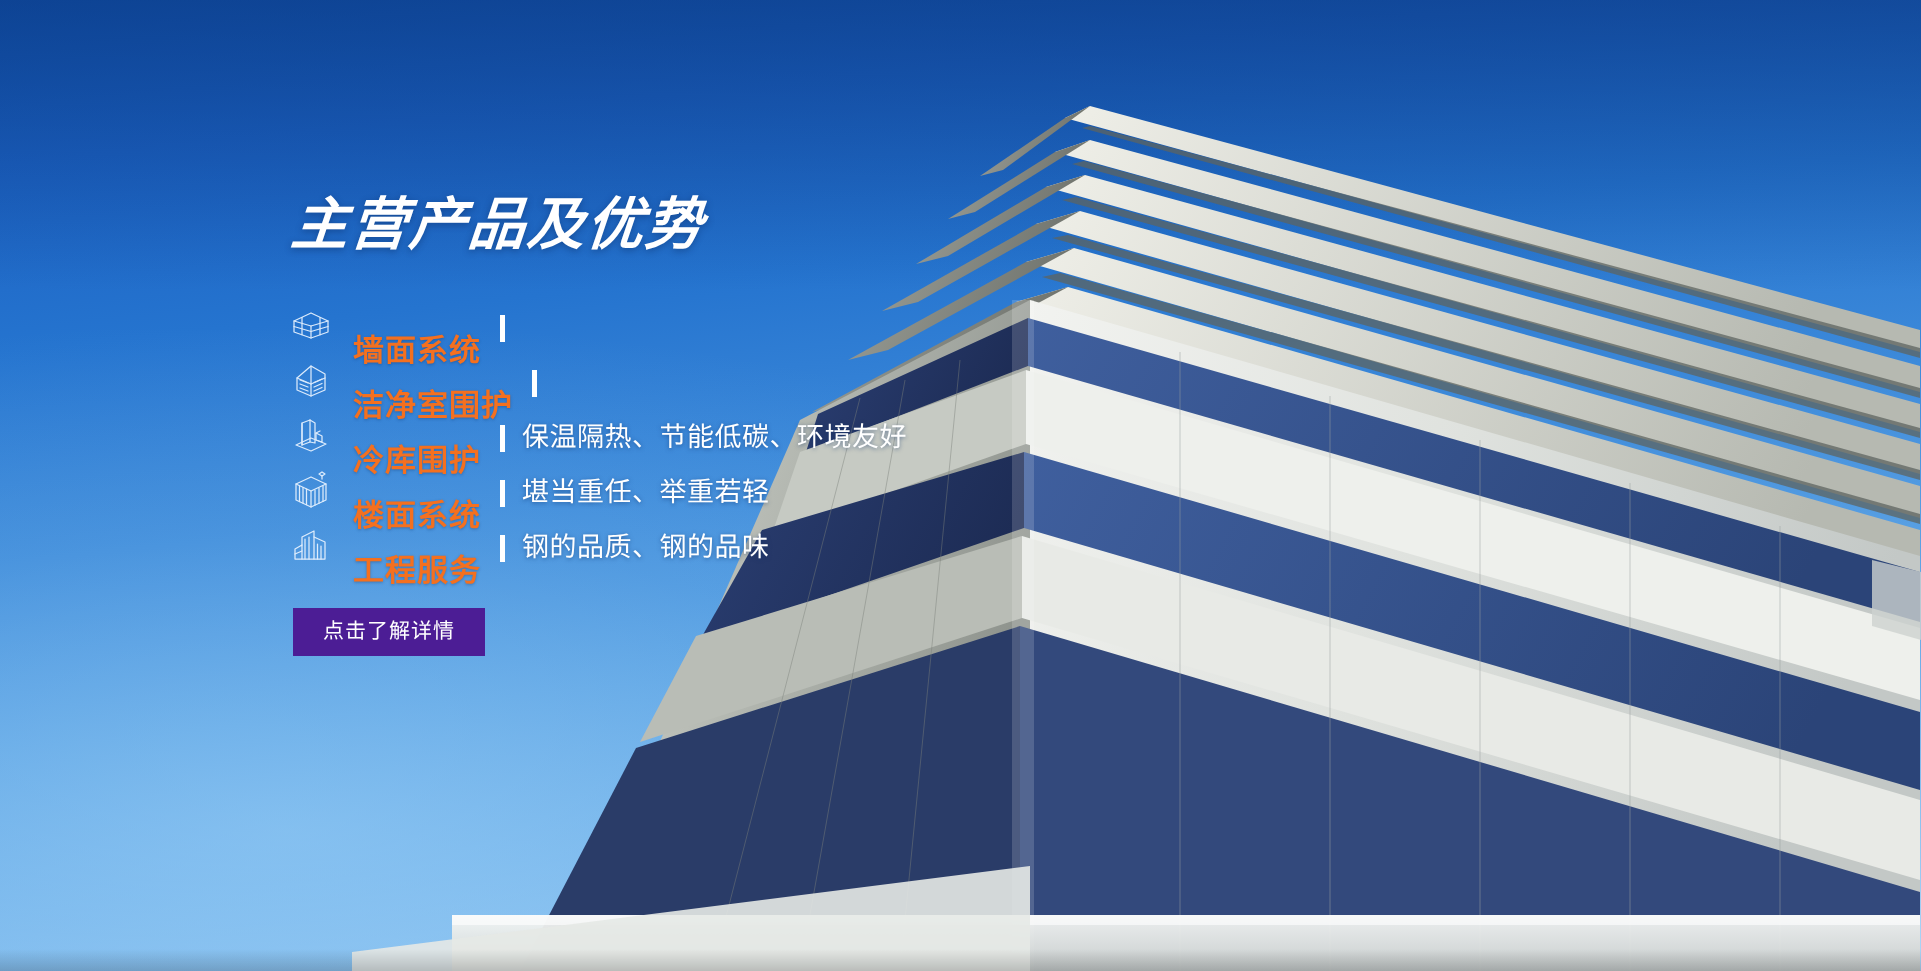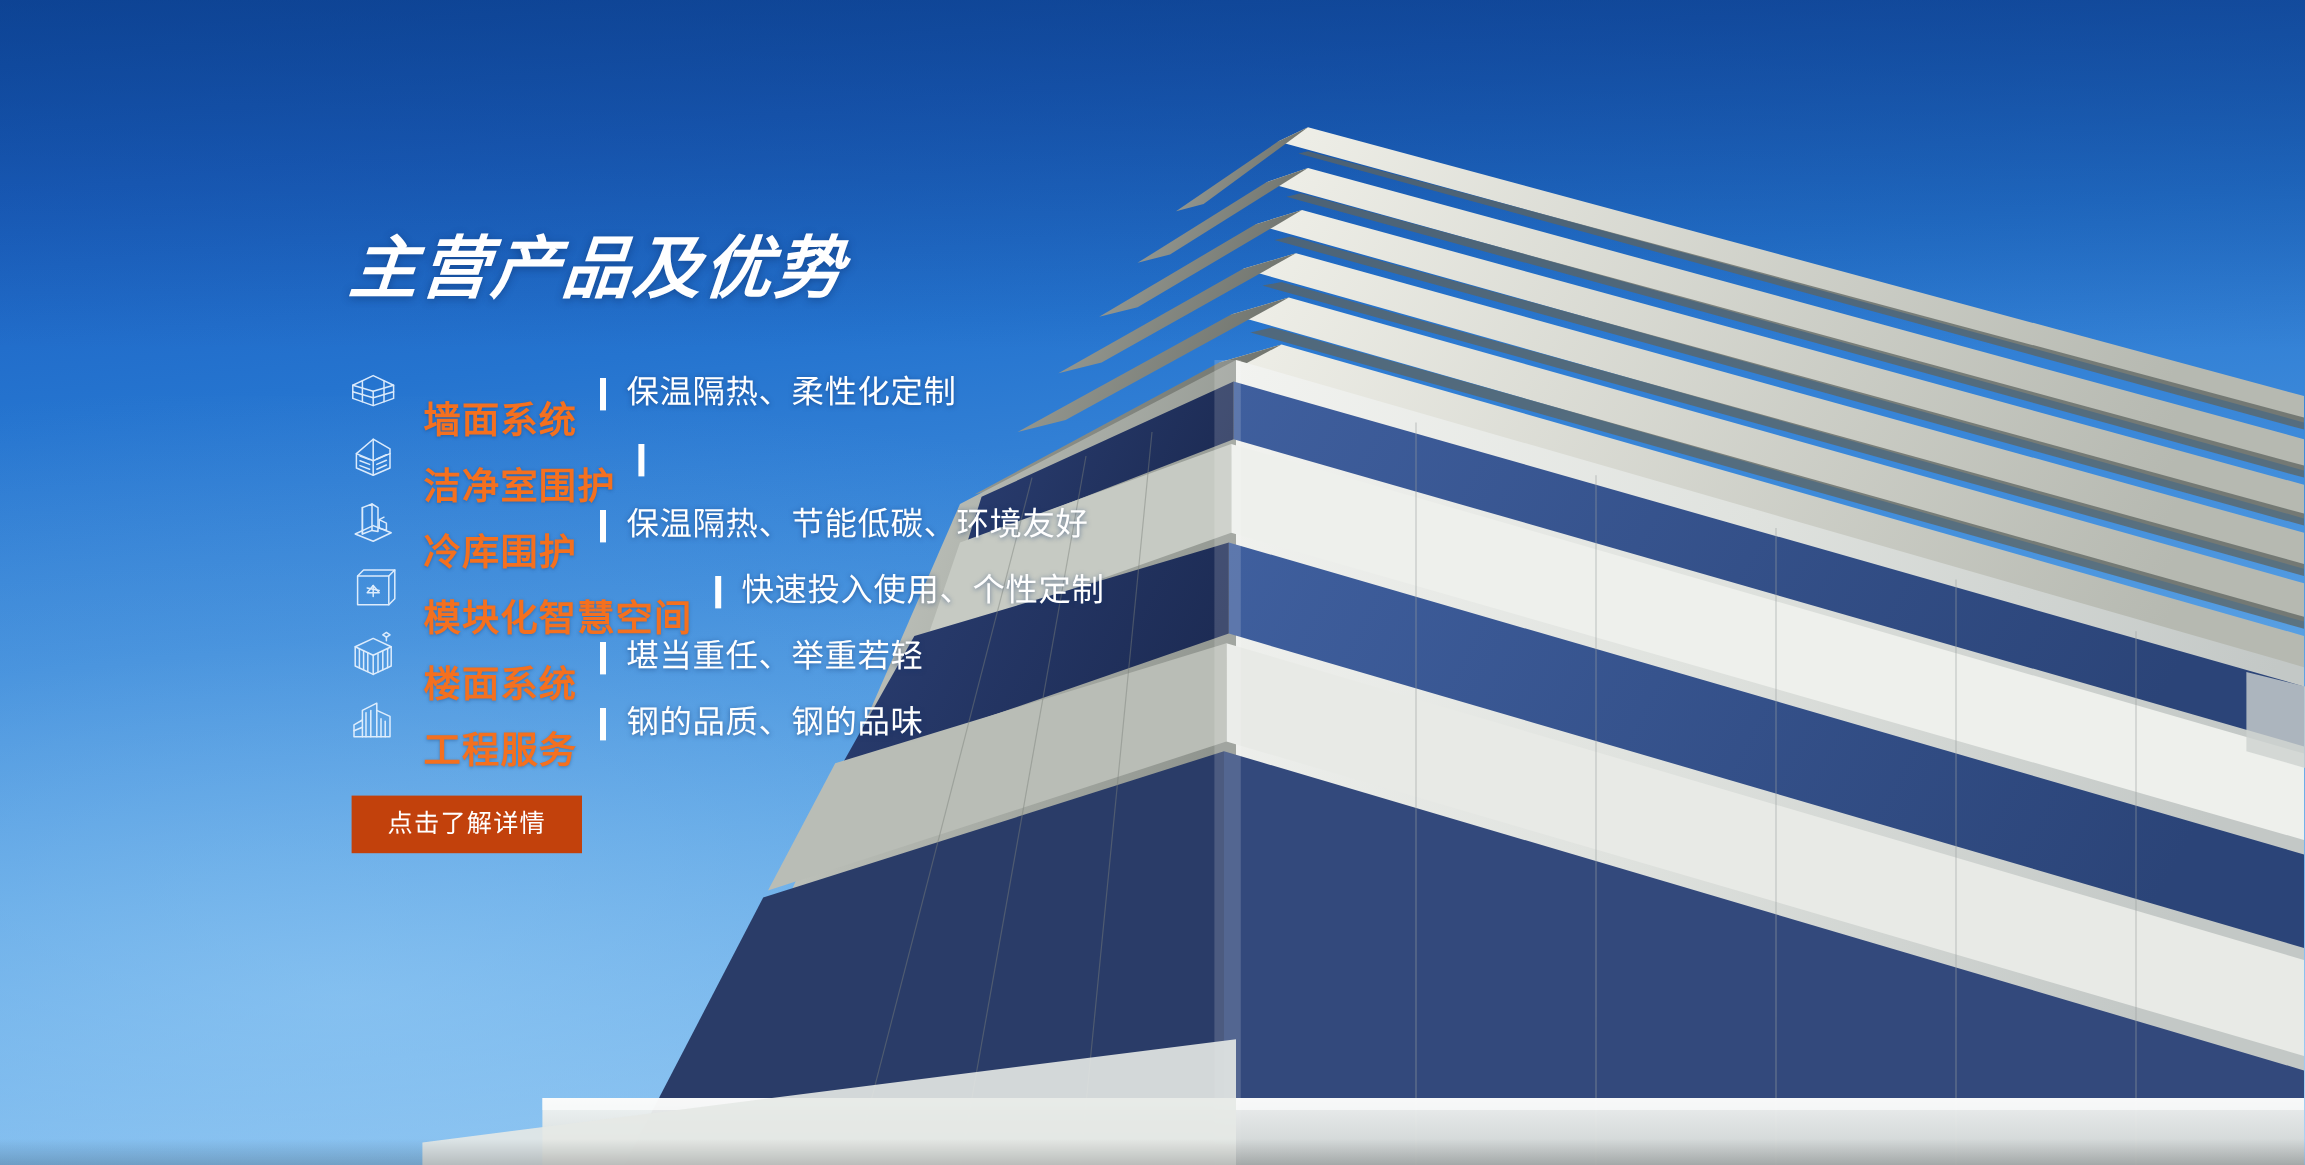--- a/index.html
+++ b/index.html
@@ -149,21 +149,21 @@
     letter-spacing: 0.5px;
     text-shadow: 0 1px 4px rgba(12,48,105,0.55);
   }
 
   .cta-wrap {
     margin-top: 36px;
     margin-left: 4px;
   }
   .cta-button {
     display: inline-block;
-    background: #c2410c;
+    background: #4c1d95;
     color: #ffffff;
     font-family: "DejaVu Sans", "Liberation Sans", sans-serif;
     font-size: 21px;
     font-weight: 400;
     letter-spacing: 1px;
     padding: 13px 30px 14px 30px;
     border: none;
     cursor: pointer;
     line-height: 1;
   }
@@ -305,21 +305,20 @@
             <path d="M3 16 L20 8 L37 16 L37 27 L20 33 L3 27 Z"></path>
             <path d="M3 16 L20 21 L37 16"></path>
             <path d="M20 21 L20 33"></path>
             <path d="M11 12.5 L11 29.7"></path>
             <path d="M29 12.5 L29 29.7"></path>
             <path d="M3 21.5 L20 26.5 L37 21.5"></path>
           </svg>
         </span>
         <span class="feature-name">墙面系统</span>
         <span class="feature-sep"></span>
-        <span class="feature-desc">保温隔热、柔性化定制</span>
       </li>
 
 
       <li class="feature-row">
         <span class="feature-icon">
           <svg viewBox="0 0 40 40" xmlns="http://www.w3.org/2000/svg">
             <path d="M6 18 L20 6 L34 14 L34 30 L20 36 L6 30 Z"></path>
             <path d="M20 6 L20 36"></path>
             <path d="M6 18 L20 24"></path>
             <path d="M20 24 L34 18"></path>
@@ -344,35 +343,20 @@
             <path d="M19 5 L24 8 L24 28 L19 27"></path>
             <path d="M25 18 L31 21 L31 27 L25 25 Z"></path>
             <path d="M25 18 L29 16"></path>
           </svg>
         </span>
         <span class="feature-name">冷库围护</span>
         <span class="feature-sep"></span>
         <span class="feature-desc">保温隔热、节能低碳、环境友好</span>
       </li>
 
-      <li class="feature-row">
-        <span class="feature-icon">
-          <svg viewBox="0 0 40 40" xmlns="http://www.w3.org/2000/svg">
-            <path d="M7 10 L33 10 L33 34 L7 34 Z"></path>
-            <path d="M7 10 L12 5 L38 5 L33 10"></path>
-            <path d="M33 34 L38 29 L38 5"></path>
-            <path d="M15 24 L20 18 L25 24 Z"></path>
-            <path d="M20 18 L20 27"></path>
-            <path d="M15 20 L25 22"></path>
-          </svg>
-        </span>
-        <span class="feature-name">模块化智慧空间</span>
-        <span class="feature-sep"></span>
-        <span class="feature-desc">快速投入使用、个性定制</span>
-      </li>
 
       <li class="feature-row">
         <span class="feature-icon">
           <svg viewBox="0 0 40 40" xmlns="http://www.w3.org/2000/svg">
             <path d="M5 14 L20 7 L35 14 L35 30 L20 37 L5 30 Z"></path>
             <path d="M5 14 L20 21 L35 14"></path>
             <path d="M20 21 L20 37"></path>
             <path d="M8.5 16 L8.5 31.5"></path>
             <path d="M12 17.6 L12 33"></path>
             <path d="M15.5 19.2 L15.5 34.6"></path>

